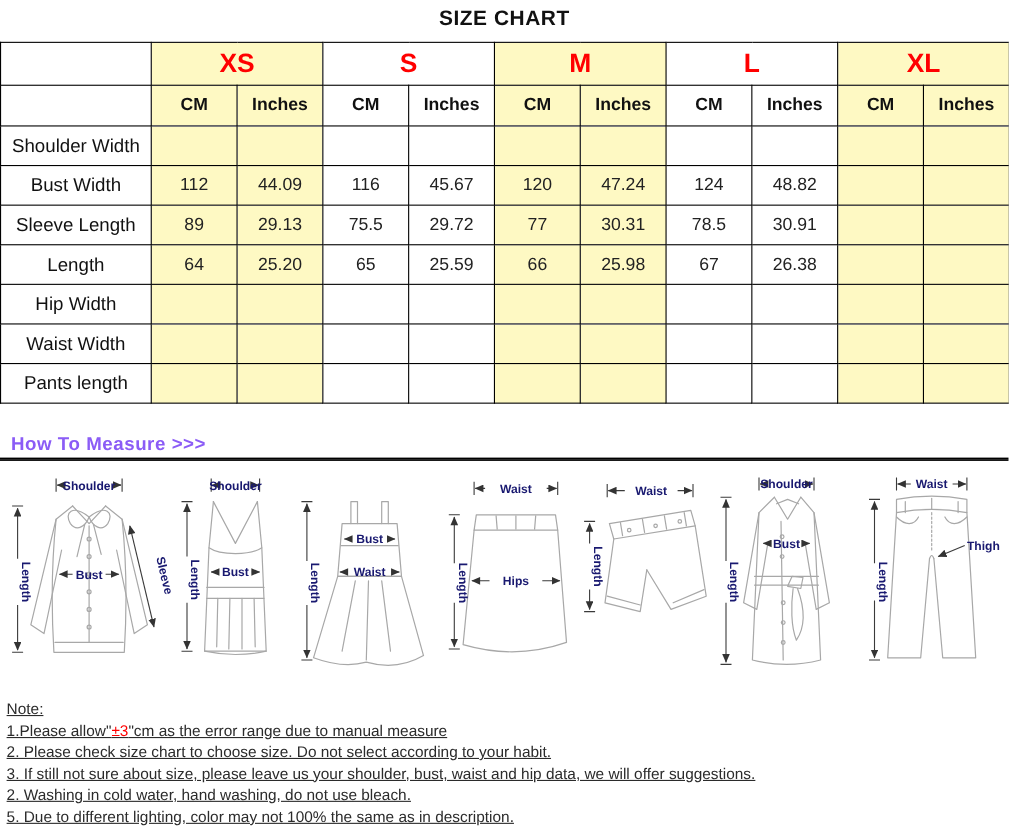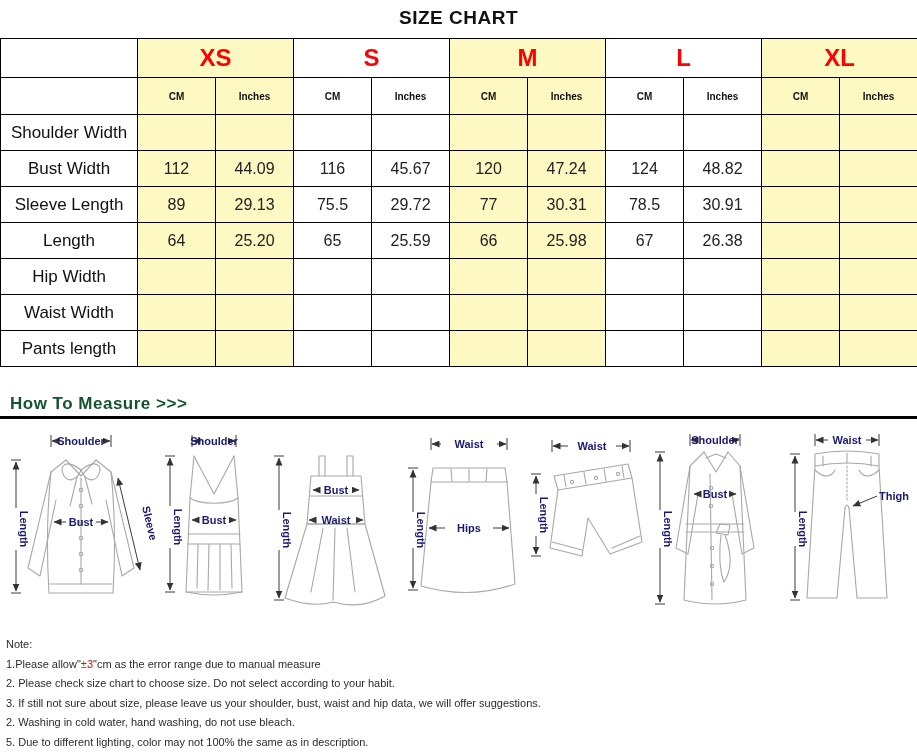--- a/index.html
+++ b/index.html
@@ -9,39 +9,39 @@
     font-family:"Liberation Sans", sans-serif; color:#111;
   }
   .title {
     height:38px; padding-top:7px; text-align:center;
     font-size:19px; font-weight:bold; letter-spacing:0.5px; color:#111;
   }
   table.size-table { width:917px; border-collapse:collapse; table-layout:fixed; }
   .size-table td { border:1px solid #000; text-align:center; vertical-align:middle; overflow:hidden; }
   .size-table .g { background:#fef9c3; }
   .size-table .size-cell { height:39px; font-size:24px; font-weight:bold; color:#ff0000; }
-  .size-table .unit-cell { height:37px; font-size:10px; font-weight:bold; color:#111; }
+  .size-table .unit-cell { height:37px; font-size:16px; font-weight:bold; color:#111; }
   .size-table tr.body td { height:36px; }
   .size-table .row-label { font-size:17px; color:#111; }
   .size-table .val { font-size:16px; color:#222; }
   .measure-heading {
     margin:27px 0 0 10px; font-size:17px; font-weight:bold;
-    color:#14532d; letter-spacing:0.5px; height:20px;
+    color:#8b5cf6; letter-spacing:0.5px; height:20px;
   }
   .divider { margin-top:2px; height:2px; border-top:2px solid #000; border-bottom:1px solid #000; }
   .figures {
     margin-top:11px; padding:0 6px; display:flex;
     justify-content:space-between; align-items:center;
   }
   .garment path, .garment line, .garment circle, .garment polyline {
     fill:none; stroke:#a8a8a8; stroke-width:1.1; stroke-linejoin:round; stroke-linecap:round;
   }
   .dim, .tick { stroke:#3a3a3a; stroke-width:1; fill:none; }
   .lbl { fill:#191970; font-family:"Liberation Sans", sans-serif; font-size:11px; font-weight:bold; }
-  .notes { margin:10px 16px 0 6px; font-size:11px; line-height:19.5px; color:#2b2b2b; }
+  .notes { margin:10px 16px 0 6px; font-size:14px; line-height:19.5px; color:#2b2b2b;text-decoration:underline; }
   .notes .red { color:#ff0000; }
 </style>
 </head>
 <body>
 
 <svg width="0" height="0" style="position:absolute">
   <defs>
     <marker id="af" markerWidth="9" markerHeight="8" refX="7.5" refY="3.5" orient="auto" markerUnits="userSpaceOnUse">
       <path d="M0,0 L8,3.5 L0,7 Z" fill="#333"></path>
     </marker>

